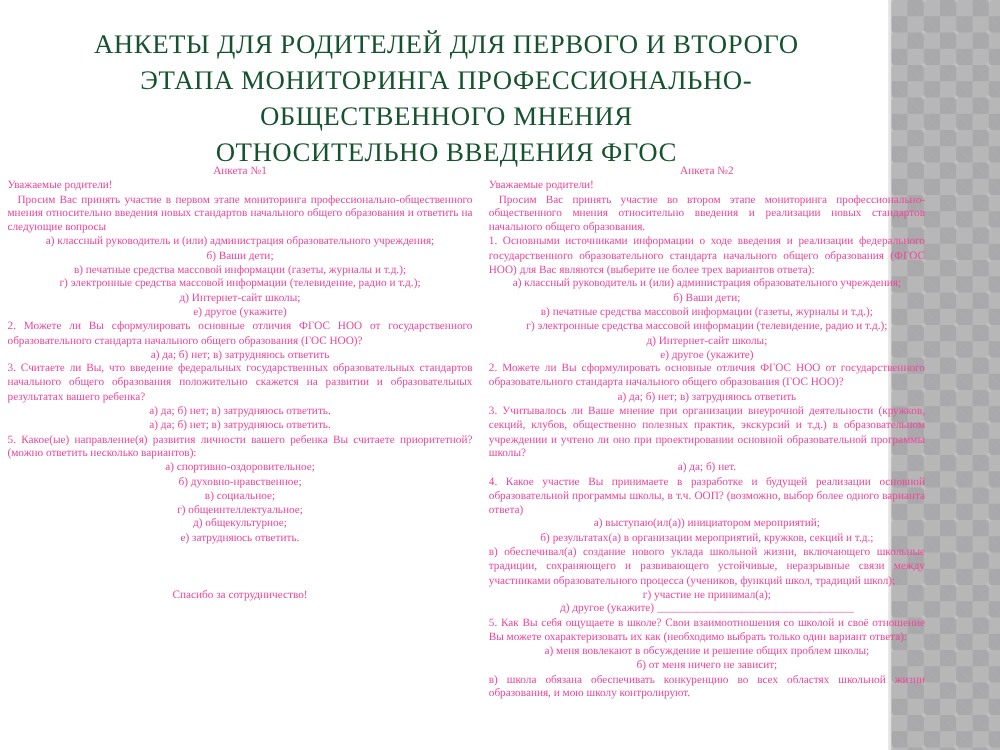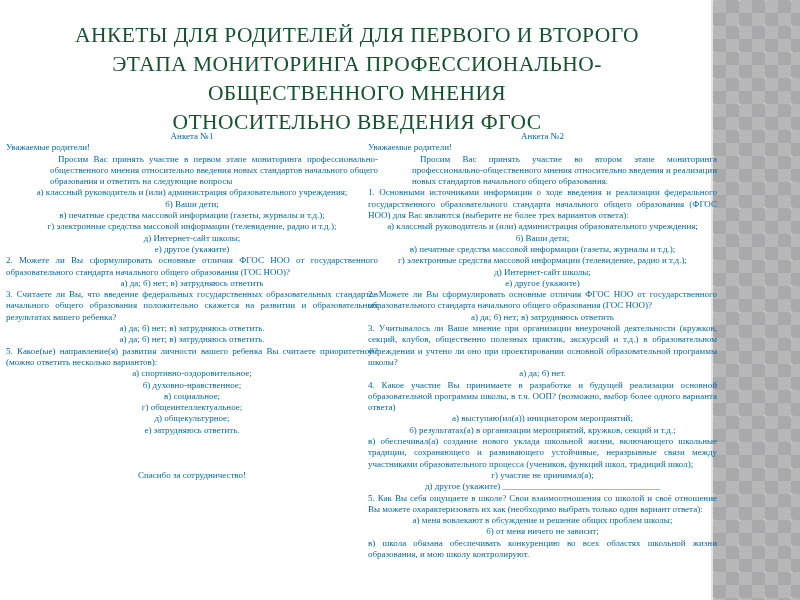--- a/index.html
+++ b/index.html
@@ -19,28 +19,28 @@
     background-size:26px 26px,26px 26px,26px 26px;
     background-position:13px 13px,0 0,13px 13px;
     border-left:2px solid #e2e2e2;
   }
   .title{
     position:absolute;left:10px;top:21px;width:694px;
     text-align:center;color:#14532d;
     font-size:21.5px;line-height:29px;letter-spacing:0.4px;
   }
   .title .line{white-space:nowrap;}
-  .col{position:absolute;top:131px;color:#0369a1;}
+  .col{position:absolute;top:131px;color:#ec4899;}
   .col .line{font-size:9px;line-height:11.3px;}
   .col1{left:6px;width:372px;}
-  .col2{left:368px;width:349px;}
+  .col2{left:391px;width:349px;}
   .hdr{text-align:center;}
   .sal{}
   .q{text-align:justify;}
-  .ind{text-indent:8px;margin-left:44px;}
+  .ind{text-indent:8px;}
   .opt{text-align:center;}
   .gap3{height:34px;}
 </style>
 </head>
 <body>
 
 <div class="slide">
 
   <div class="pattern-band"></div>
 

